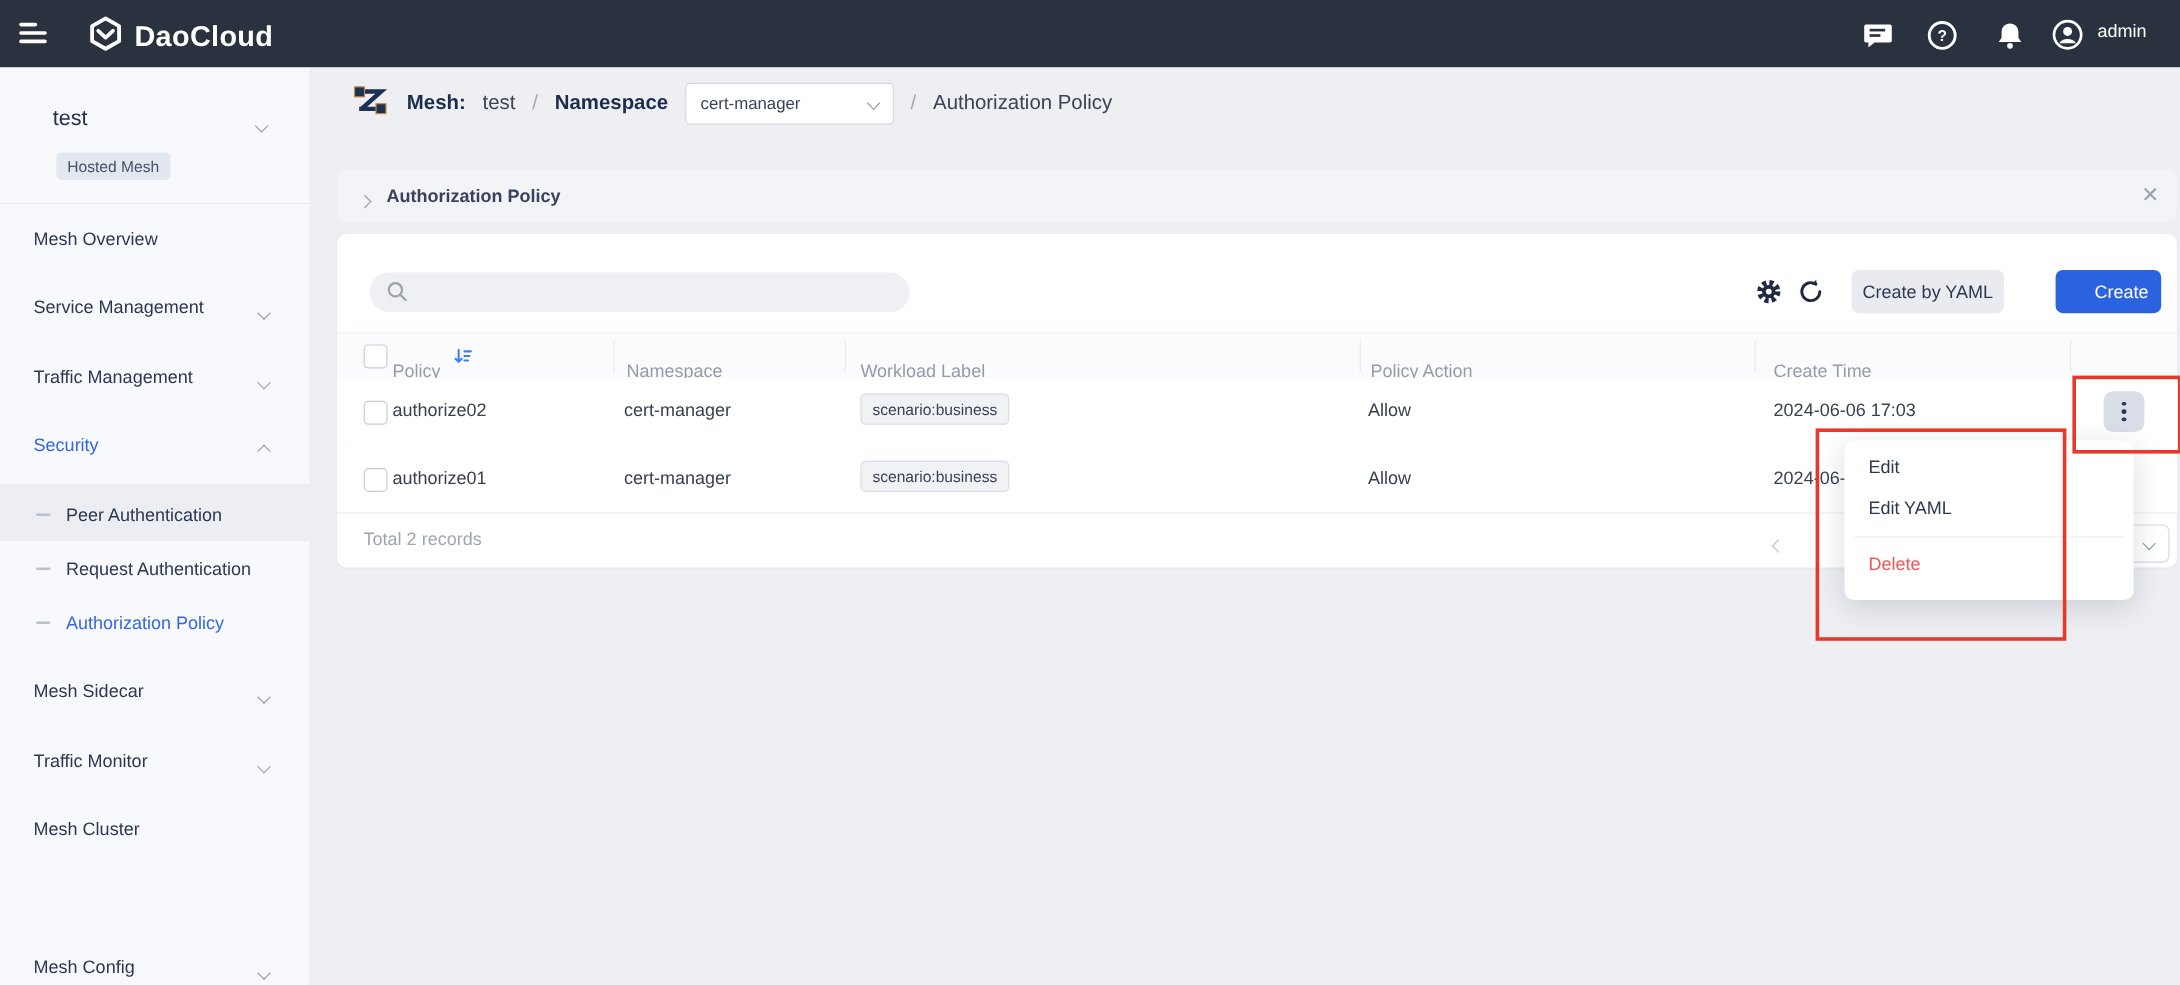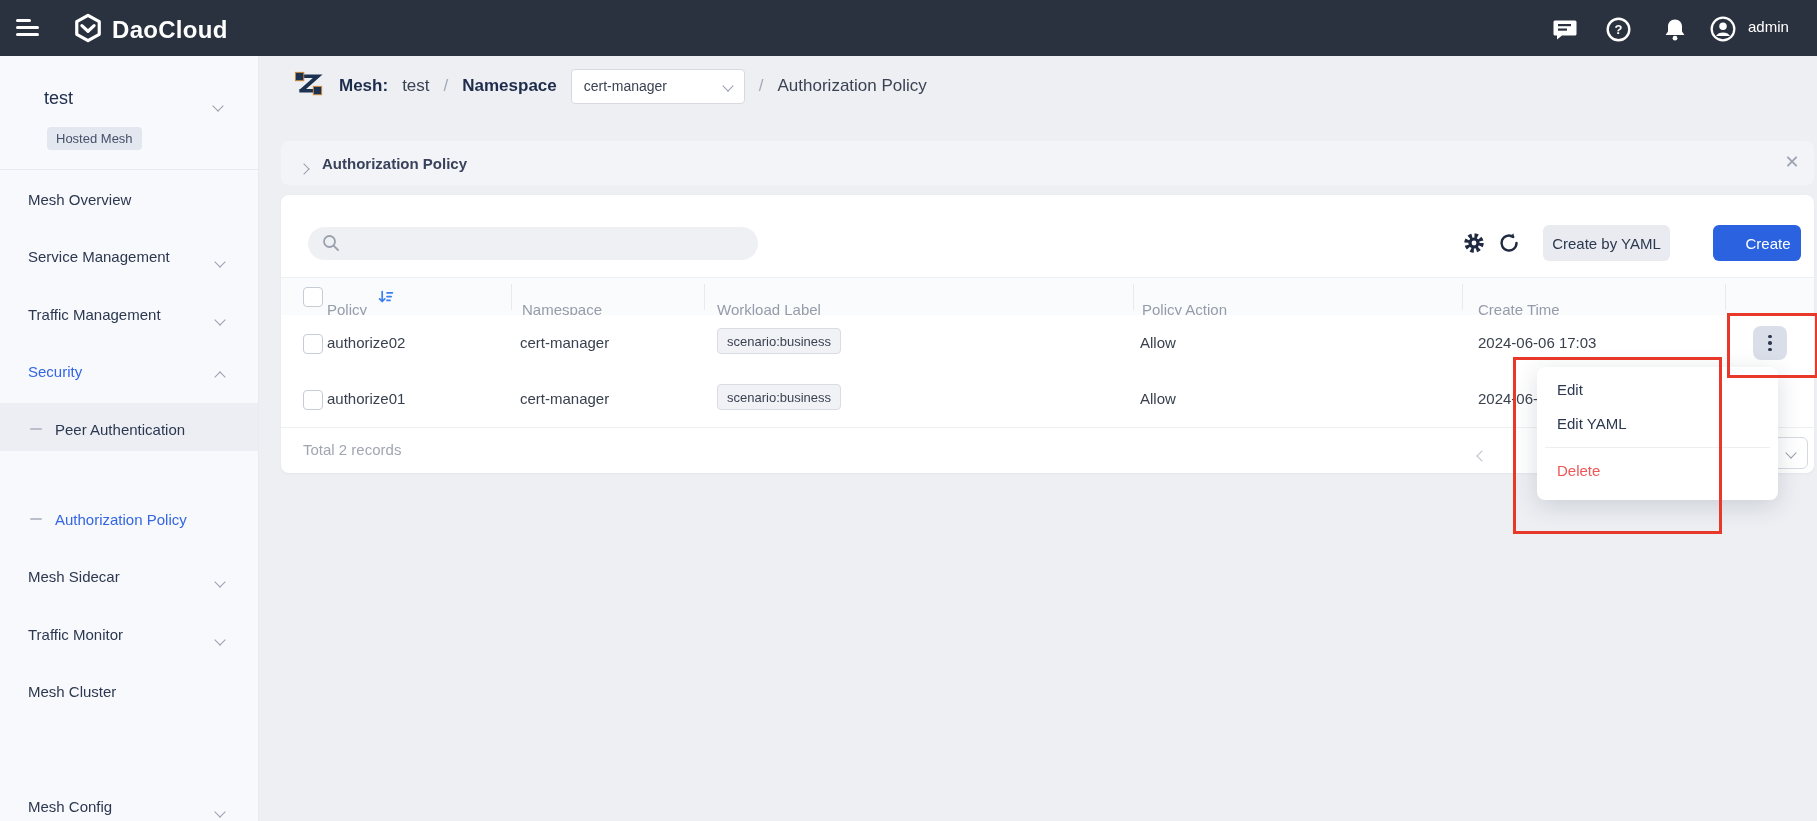--- a/index.html
+++ b/index.html
@@ -177,20 +177,24 @@
     <span class="chev-slot"><span class="chev down"></span></span>
     </div>
   <div class="abs sitem active-link" style="top:351px;z-index:11;">
     <span class="lbl">Security</span>
     <span class="chev-slot"><span class="chev up"></span></span>
     </div>
   <div class="abs sitem" style="top:409px;z-index:11;">
     <span class="dash"></span>
     <span class="lbl">Peer Authentication</span>
     </div>
+  <div class="abs sitem" style="top:454px;z-index:11;">
+    <span class="dash"></span>
+    <span class="lbl">Request Authentication</span>
+    </div>
   <div class="abs sitem active-link" style="top:499px;z-index:11;">
     <span class="dash"></span>
     <span class="lbl">Authorization Policy</span>
     </div>
   <div class="abs sitem" style="top:556px;z-index:11;">
     <span class="lbl">Mesh Sidecar</span>
     <span class="chev-slot"><span class="chev down"></span></span>
     </div>
   <div class="abs sitem" style="top:614px;z-index:11;">
     <span class="lbl">Traffic Monitor</span>

